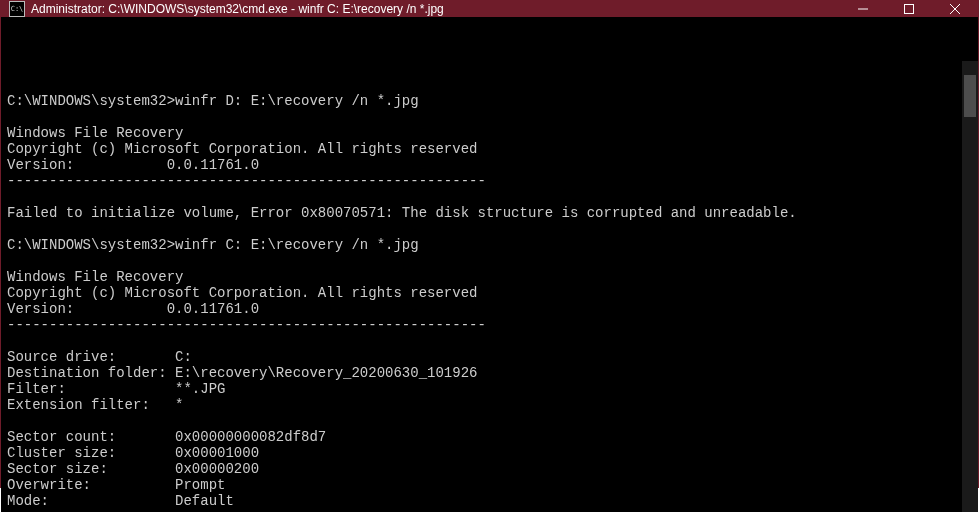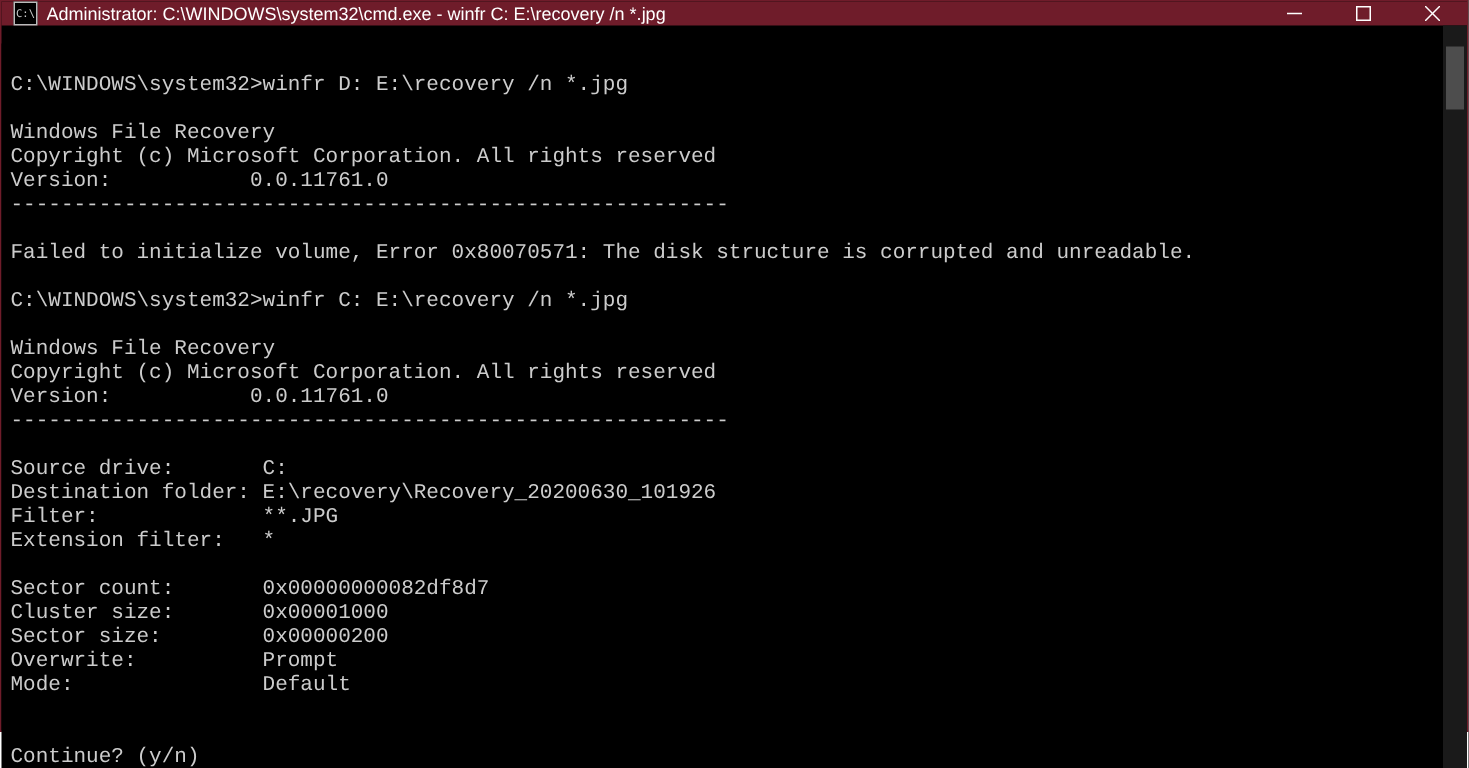--- a/index.html
+++ b/index.html
@@ -2,20 +2,21 @@
 <html><head>
 <meta charset="utf-8">
 <style>
   * { margin: 0; padding: 0; box-sizing: border-box; }
   html, body { width: 979px; height: 512px; overflow: hidden; font-family: "Segoe UI", Tahoma, sans-serif; }
   .window {
     width: 979px; height: 488px;
     background: #000;
     display: flex; flex-direction: column;
     border: 1px solid #6f1c2a;
+    gap: 44px;
   }
   .titlebar {
     height: 30px;
     background: #6f1c2a;
     display: flex; align-items: center;
     color: #fff;
     user-select: none;
   }
   .titlebar .appicon {
     width: 16px; height: 16px;

